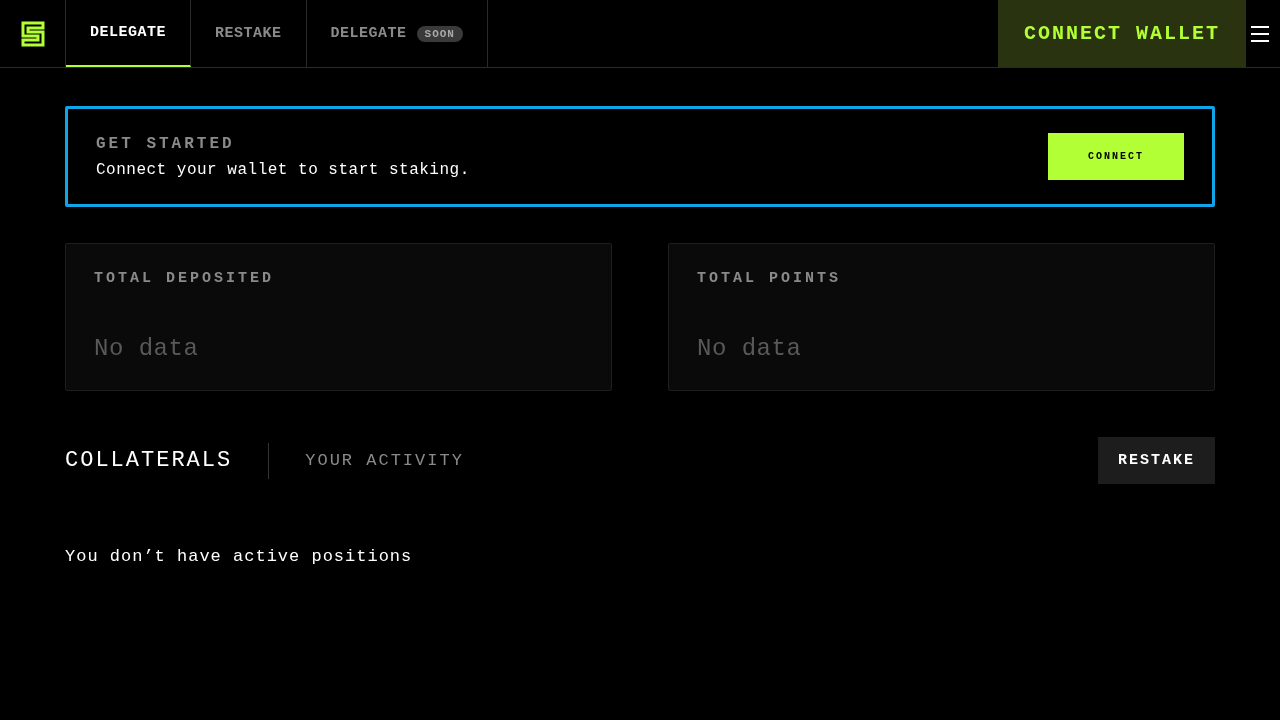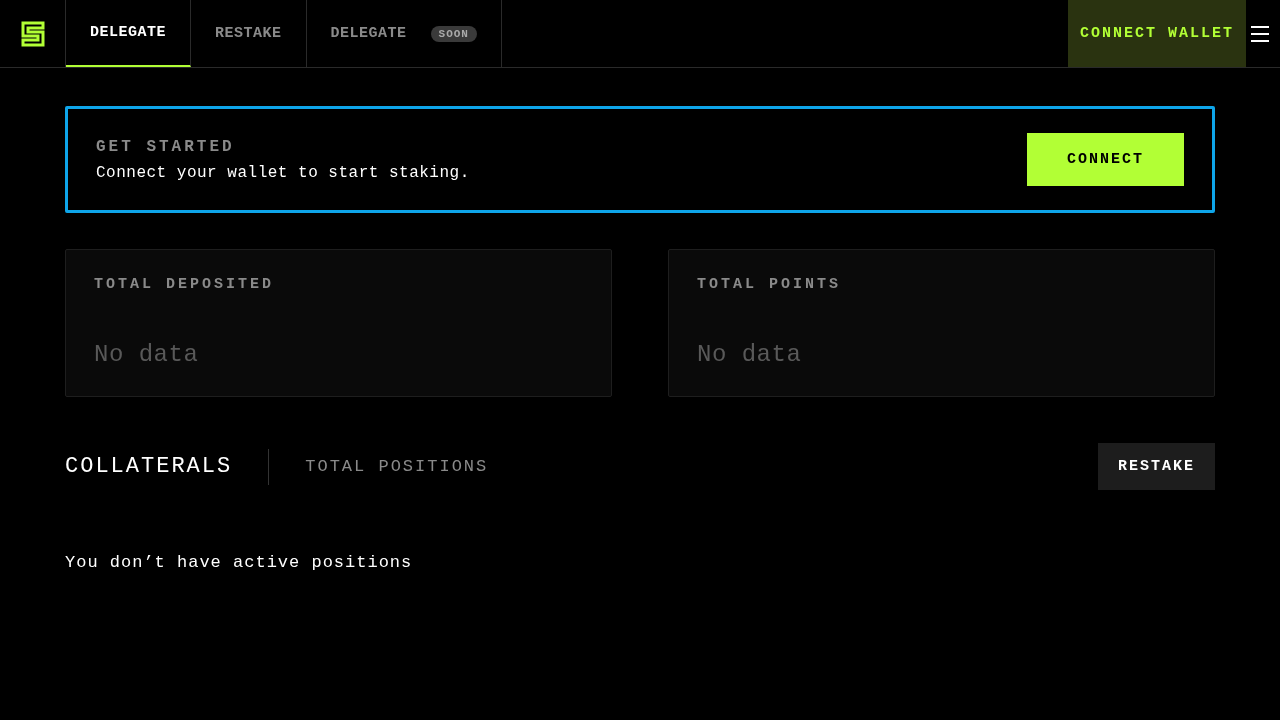--- a/index.html
+++ b/index.html
@@ -58,31 +58,31 @@
   .nav-item.active{
     color:var(--fg);
     border-bottom:2px solid var(--accent);
   }
   .nav-badge{
     font-size:11px;
     background:var(--badge);
     color:#aaa;
     border-radius:999px;
     padding:2px 8px;
-    margin-left:24px;
+    margin-left:10px;
     letter-spacing:1px;
   }
   .spacer{flex:1;}
   .connect-wallet{
     background:var(--accent-dark);
     color:var(--accent);
     display:flex;
     align-items:center;
-    padding:0 12px;
-    font-size:15px;
+    padding:0 26px;
+    font-size:20px;
     font-weight:600;
     cursor:pointer;
     letter-spacing:2px;
   }
   .menu-btn{
     width:34px;
     display:flex;
     align-items:center;
     justify-content:center;
     cursor:pointer;
@@ -122,21 +122,21 @@
     font-weight:600;
   }
   .banner-title{
     font-size:16px;
     color:var(--fg);
     font-weight:500;
   }
   .banner-cta{
     background:var(--accent);
     color:#000;
-    font-size:15px;
+    font-size:10px;
     font-weight:700;
     letter-spacing:2px;
     padding:18px 40px;
     cursor:pointer;
     text-align:right;
   }
 
   
   .section-tabs{
     display:flex;
@@ -280,21 +280,21 @@
     </div>
   </div>
 
   <div class="collat-row">
     <div class="collat-tabs">
       <div class="section-tab active">
         <span>COLLATERALS</span>
       </div>
       <div class="vline"></div>
       <div class="section-tab" style="font-size:17px;">
-        <span>TOTAL POSITIONS</span>
+        <span>YOUR ACTIVITY</span>
       </div>
     </div>
     <div class="restake-btn">
       <span>RESTAKE</span>
     </div>
   </div>
 
   <div class="empty-msg">You don’t have active positions</div>
 
 </div>

